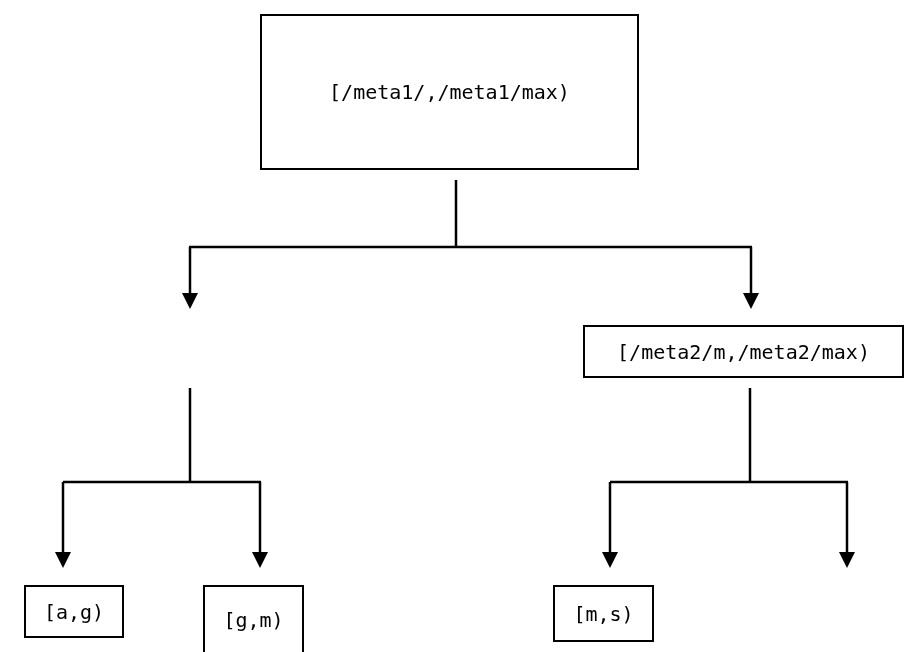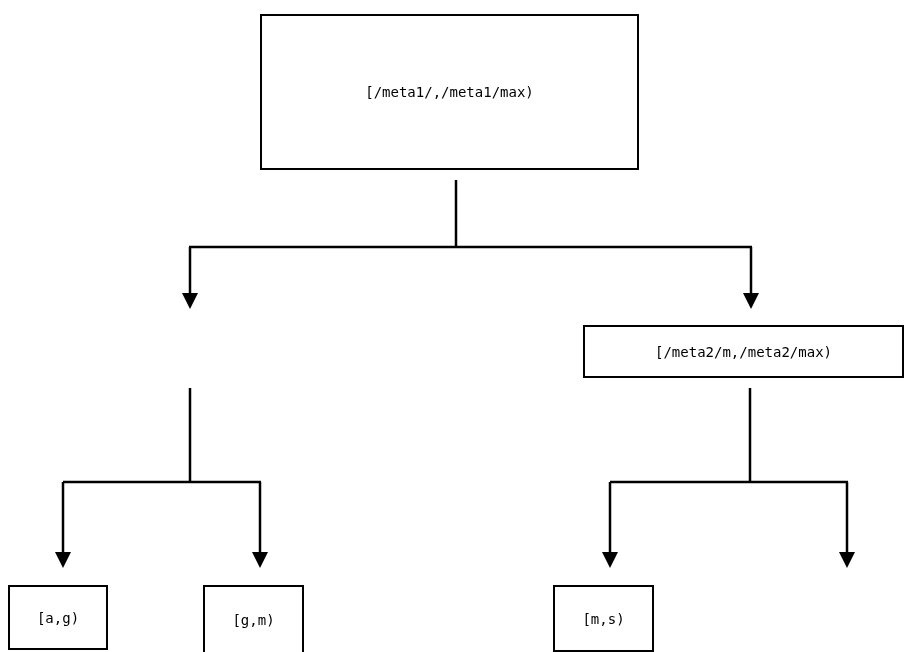--- a/index.html
+++ b/index.html
@@ -23,31 +23,31 @@
     height: 652px;
   }
   .node {
     position: absolute;
     box-sizing: border-box;
     border: 2px solid #000000;
     background: #ffffff;
     display: flex;
     align-items: center;
     justify-content: center;
-    font-size: 14px;
+    font-size: 20px;
     color: #000000;
     white-space: nowrap;
     letter-spacing: 0px;
   }
   .node-root  { left: 260px; top: 14px;  width: 379px; height: 156px; }
   .node-2l    { left: 22px;  top: 325px; width: 323px; height: 53px; }
   .node-2r    { left: 583px; top: 325px; width: 321px; height: 53px; }
-  .node-3a    { left: 8px;   top: 585px; width: 100px; height: 65px; }
+  .node-3a    { left: 24px;   top: 585px; width: 100px; height: 53px; }
   .node-3b    { left: 203px; top: 585px; width: 101px; height: 69px; }
-  .node-3c    { left: 553px; top: 585px; width: 101px; height: 67px; }
+  .node-3c    { left: 553px; top: 585px; width: 101px; height: 57px; }
   .node-3d    { left: 777px; top: 585px; width: 129px; height: 53px; }
 </style>
 </head>
 <body>
 
 <div class="canvas">
 
   <svg class="edges" viewBox="0 0 912 652" xmlns="http://www.w3.org/2000/svg" stroke="#000000" stroke-width="2.5" fill="#000000">
 
     <g>

